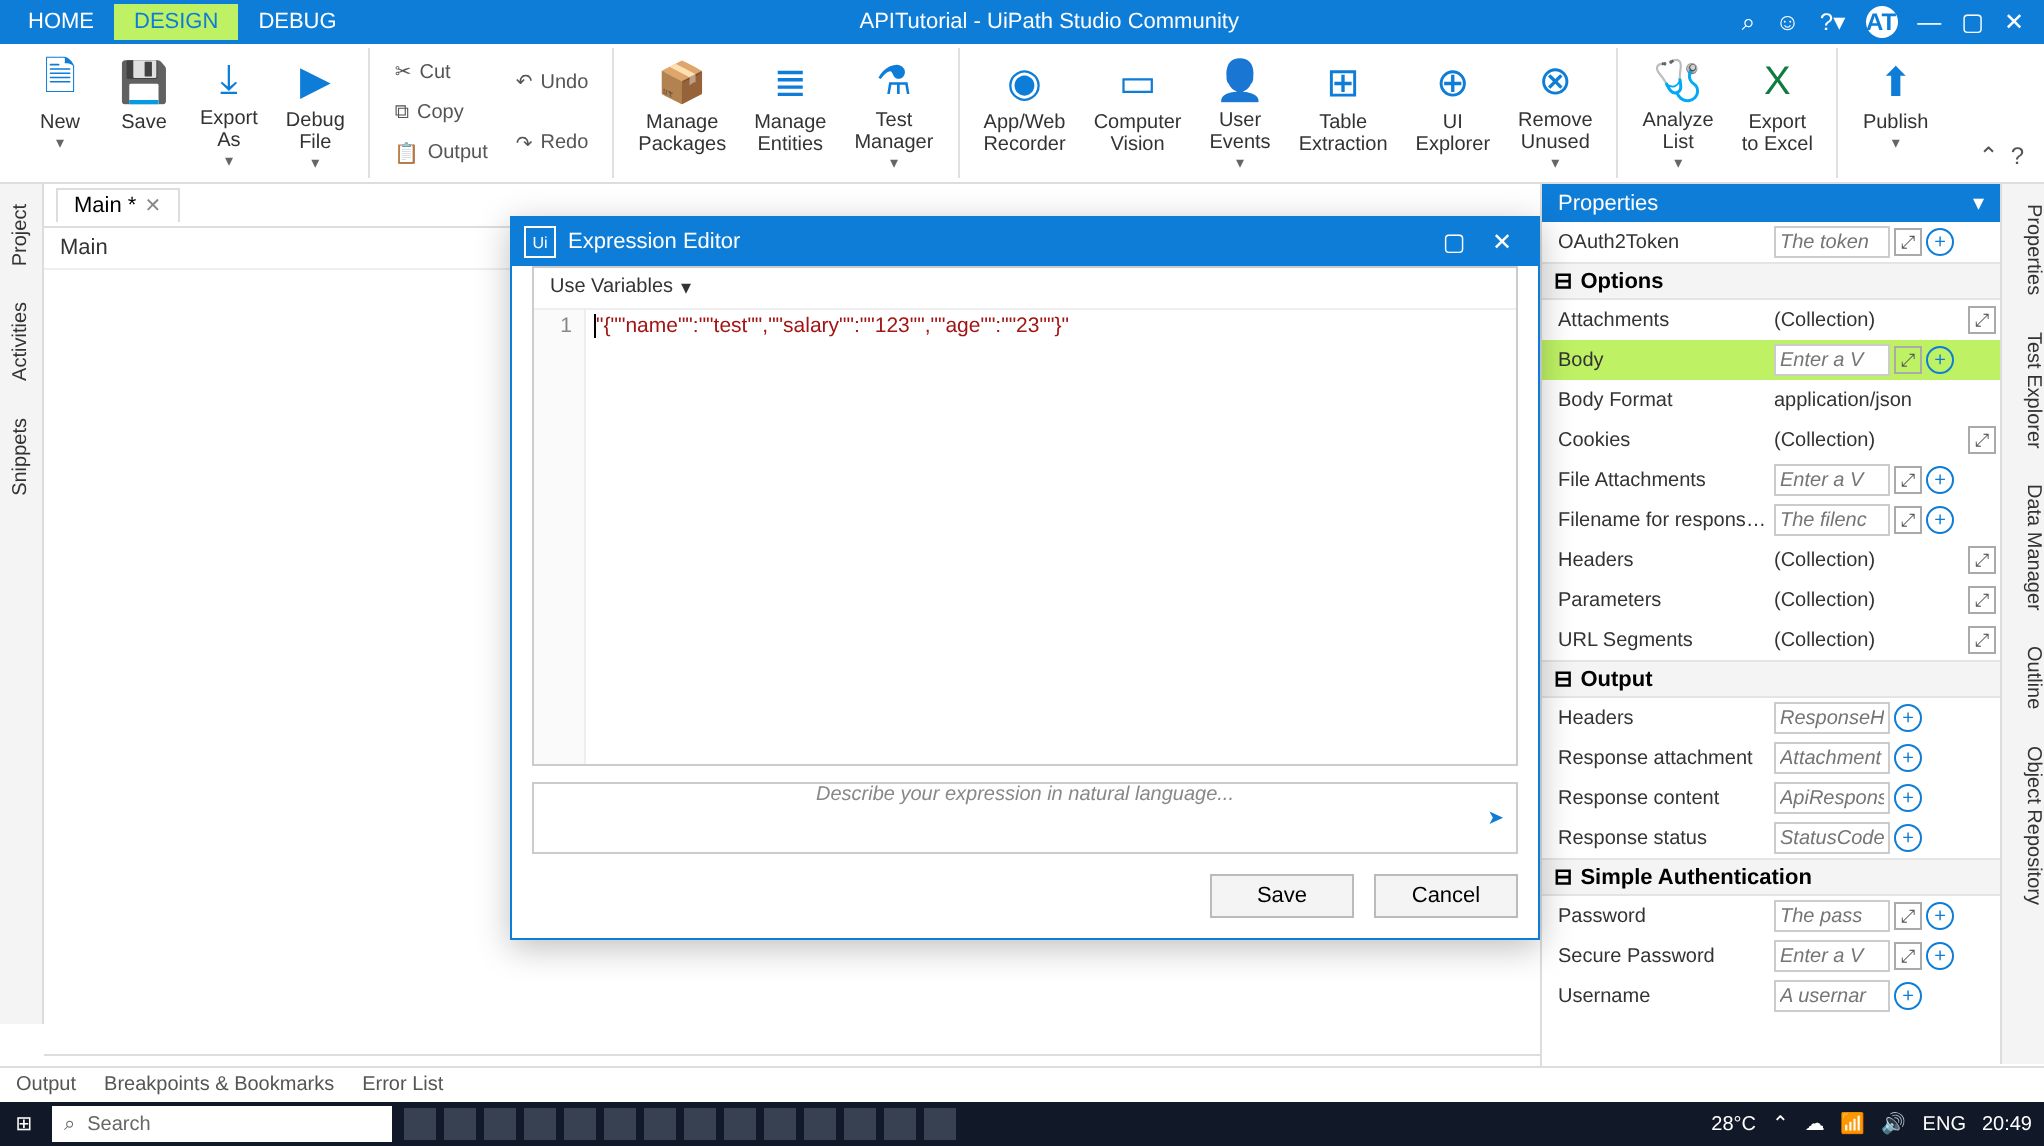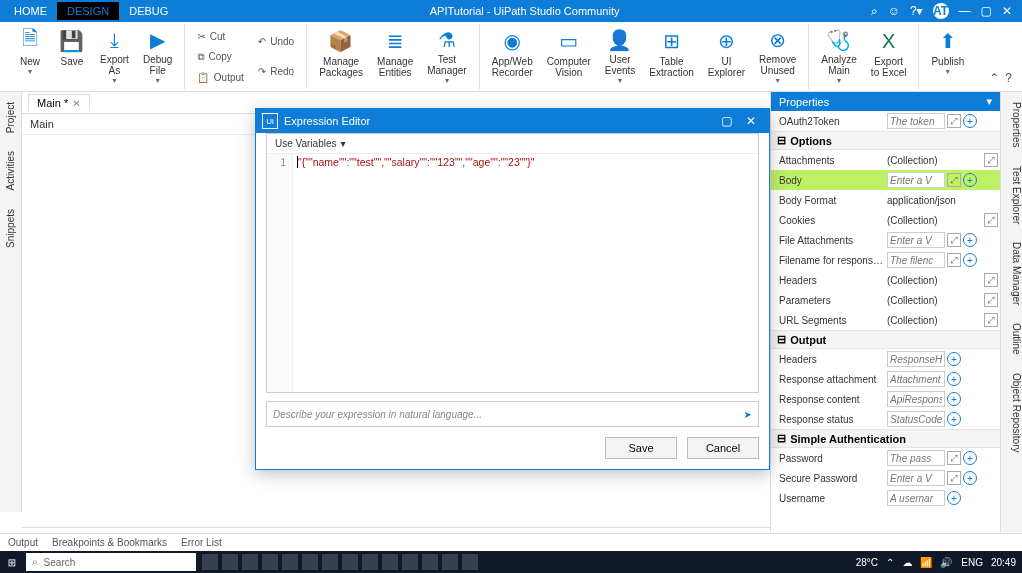--- a/index.html
+++ b/index.html
@@ -2,21 +2,21 @@
 <html><head>
 <meta charset="utf-8">
 <style>
 * { margin: 0; padding: 0; box-sizing: border-box; font-family: "Segoe UI", sans-serif; }
 body { width: 1022px; height: 573px; overflow: hidden; background: #fff; font-size: 12px; position: relative; }
 
 
 .titlebar { height: 22px; background: #0e7dd8; color: #fff; display: flex; align-items: center; padding: 0 4px; }
 .titlebar .menu-tabs { display: flex; gap: 0; }
 .titlebar .menu-tab { padding: 3px 10px; cursor: pointer; font-size: 11px; }
-.titlebar .menu-tab.active { background: #000000; color: #0e7dd8; }
+.titlebar .menu-tab.active { background: #bef264; color: #0e7dd8; }
 .titlebar .title-center { flex: 1; text-align: center; font-size: 11px; }
 .titlebar .title-right { display: flex; gap: 10px; align-items: center; padding-right: 6px; }
 .titlebar .title-right span { cursor: pointer; font-size: 12px; }
 .titlebar .avatar { background:#fff; color:#0e7dd8; border-radius:50%; width:16px; height:16px; display:flex; align-items:center; justify-content:center; font-size:9px; font-weight:bold; }
 
 
 .ribbon { height: 70px; background: #fff; border-bottom: 1px solid #ddd; display: flex; align-items: stretch; padding: 2px 4px; }
 .ribbon-group { display: flex; flex-direction: row; border-right: 1px solid #e0e0e0; padding: 2px 6px; gap: 2px; }
 .ribbon-btn { display: flex; flex-direction: column; align-items: center; justify-content: flex-start; padding: 2px 6px; cursor: pointer; min-width: 40px; }
 .ribbon-btn .icon { width: 26px; height: 26px; display: flex; align-items: center; justify-content: center; color: #0e7dd8; font-size: 20px; }
@@ -64,21 +64,21 @@
 .dialog .dlg-title .spacer { flex:1; }
 .dialog .dlg-title .winbtn { width:24px; text-align:center; cursor:pointer; font-size:12px; }
 .dialog .dlg-bc { padding:6px 10px; font-size:11px; color:#333; }
 .dialog .dlg-bc .gt { color:#888; margin:0 4px; }
 .dialog .editor-wrap { margin:0 10px; border:1px solid #ccc; flex:1; display:flex; flex-direction:column; }
 .dialog .usevars { padding:4px 8px; font-size:10px; color:#333; border-bottom:1px solid #eee; cursor:pointer; display:flex; align-items:flex-start; gap:4px; }
 .dialog .code { flex:1; display:flex; font-family: Consolas, monospace; font-size:10.5px; }
 .dialog .code .gutter { width:26px; text-align:right; padding:2px 6px 0 0; color:#888; background:#fafafa; border-right:1px solid #eee; }
 .dialog .code .content { flex:1; padding:2px 4px; white-space:pre; color:#a31515; }
 .dialog .code .content .cursor { border-left:1px solid #000; }
-.dialog .nl-row { margin:8px 10px 0 10px; border:1px solid #ccc; height:26px; display:flex; align-items:center; padding:0 6px; font-size:10px; color:#888; font-style:italic; }
+.dialog .nl-row { margin:8px 10px 0 10px; border:1px solid #ccc; height:36px; display:flex; align-items:center; padding:0 6px; font-size:10px; color:#888; font-style:italic;flex-direction:column; }
 .dialog .nl-row .send { margin-left:auto; color:#0e7dd8; font-style:normal; cursor:pointer; }
 .dialog .dlg-btns { display:flex; justify-content:flex-end; gap:10px; padding:10px; }
 .dialog .dlg-btns button { width:72px; height:22px; background:#f4f4f4; border:1px solid #bbb; font-size:11px; cursor:pointer; }
 
 
 .statusbar { position:absolute; left:0; right:0; bottom:22px; height:18px; border-top:1px solid #ddd; display:flex; align-items:center; gap:14px; padding:0 8px; font-size:10px; color:#555; background:#fff;}
 
 
 .taskbar { position:absolute; left:0; right:0; bottom:0; height:22px; background:#111827; display:flex; align-items:center; color:#fff; font-size:10px; }
 .taskbar .start { width:24px; text-align:center; }
@@ -207,21 +207,21 @@
         <div class="icon">⊗</div>
         <div class="label" style="white-space:pre">Remove
 Unused</div>
         <div class="chevron">▾</div>
       </div>
   </div>
   <div class="ribbon-group">
     <div class="ribbon-btn">
         <div class="icon">🩺</div>
         <div class="label" style="white-space:pre">Analyze
-Main</div>
+List</div>
         <div class="chevron">▾</div>
       </div>
     <div class="ribbon-btn">
         <div class="icon" style="color:#107c41">X</div>
         <div class="label" style="white-space:pre">Export
 to Excel</div>
       </div>
   </div>
   <div class="ribbon-group" style="border-right:none">
     <div class="ribbon-btn">

